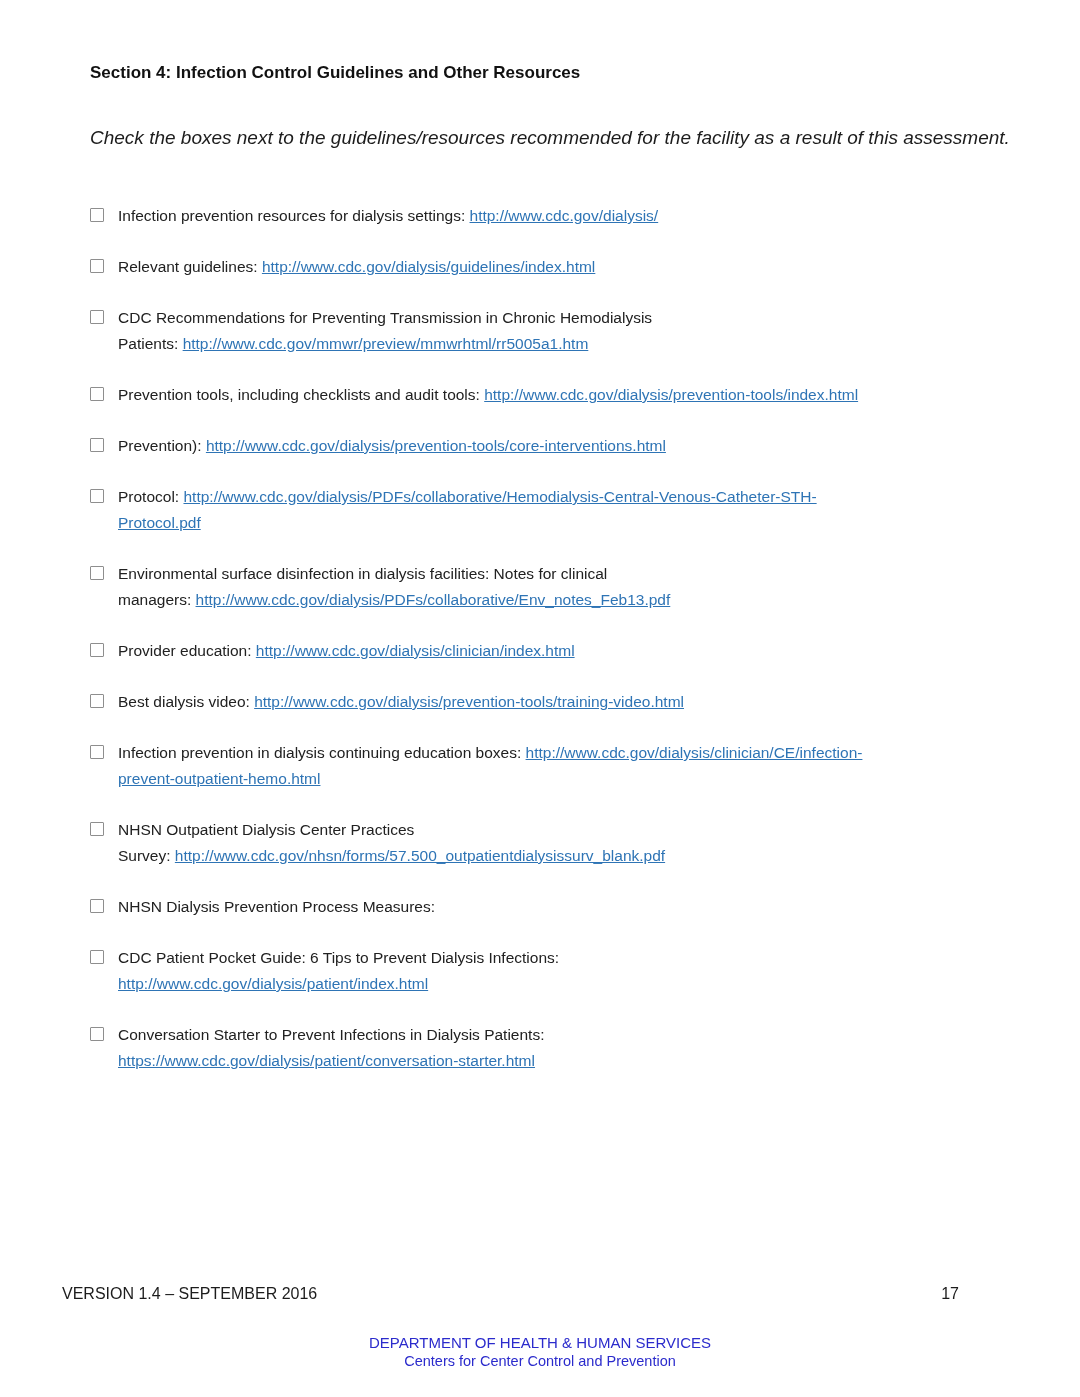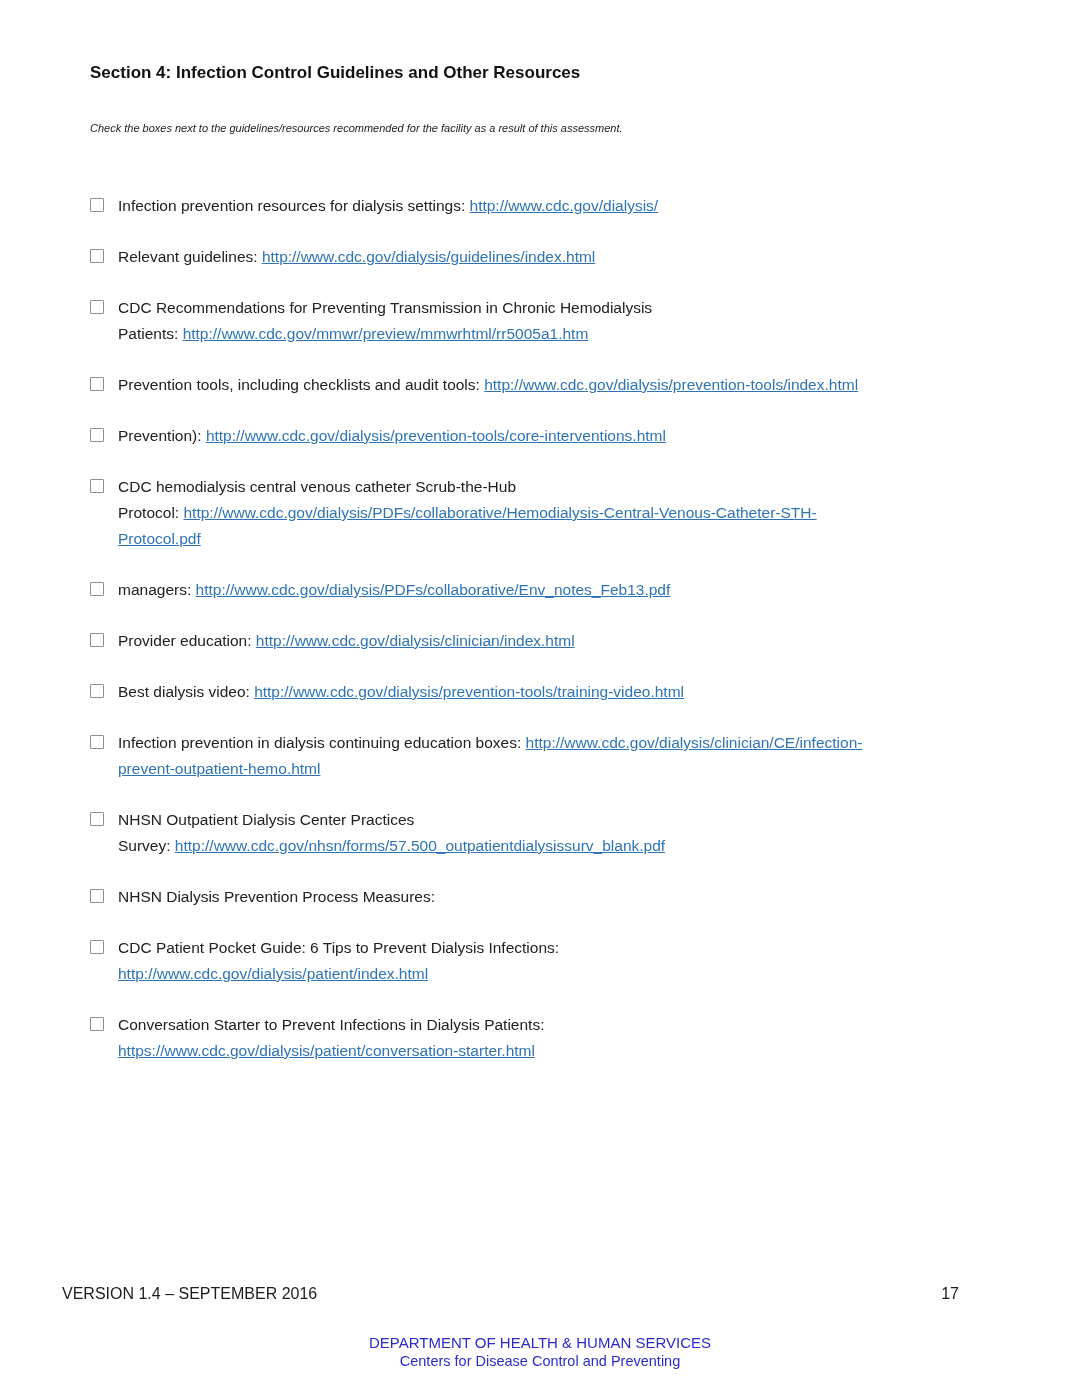--- a/index.html
+++ b/index.html
@@ -15,21 +15,21 @@
     font-family:"Liberation Sans",sans-serif;
     color:var(--text-color);
   }
   .content{
     position:absolute;left:90px;right:60px;top:62px;
   }
   .doc-title{
     font-size:17px;font-weight:700;color:#111;line-height:22px;
   }
   .instruction{
-    font-style:italic;font-size:11px;line-height:22px;margin-top:33px;color:#1c1c1c;
+    font-style:italic;font-size:19px;line-height:22px;margin-top:43px;color:#1c1c1c;
   }
   .checklist{margin-top:54px;}
   .check-item{
     display:flex;align-items:flex-start;margin-bottom:25px;
   }
   .checkbox{
     flex:0 0 auto;width:14px;height:14px;margin-top:5px;margin-right:14px;
     border:1.5px solid var(--checkbox-border);background:#fff;border-radius:1px;
     cursor:pointer;
   }
@@ -92,29 +92,29 @@
   <div class="check-item">
     <div class="checkbox"></div>
     <div class="item-text">
           <div class="line"><span>Prevention): </span><a class="link">http://www.cdc.gov/dialysis/prevention-tools/core-interventions.html</a></div>
         </div>
   </div>
 
   <div class="check-item">
     <div class="checkbox"></div>
     <div class="item-text">
-          <div class="line"><span>CDC hemodialysis central venous catheter Scrub-the-Hub</span></div>
           <div class="line"><span>Protocol: </span><a class="link">http://www.cdc.gov/dialysis/PDFs/collaborative/Hemodialysis-Central-Venous-Catheter-STH-</a></div>
           <div class="line"><a class="link">Protocol.pdf</a></div>
         </div>
   </div>
 
   <div class="check-item">
     <div class="checkbox"></div>
     <div class="item-text">
+          <div class="line"><span>Environmental surface disinfection in dialysis facilities: Notes for clinical</span></div>
           <div class="line"><span>managers: </span><a class="link">http://www.cdc.gov/dialysis/PDFs/collaborative/Env_notes_Feb13.pdf</a></div>
         </div>
   </div>
 
   <div class="check-item">
     <div class="checkbox"></div>
     <div class="item-text">
           <div class="line"><span>Provider education: </span><a class="link">http://www.cdc.gov/dialysis/clinician/index.html</a></div>
         </div>
   </div>
@@ -167,14 +167,14 @@
 </div>
 </div>
 
 <div class="footer-row">
   <span class="footer-version">VERSION 1.4 – SEPTEMBER 2016</span>
   <span class="footer-page-number">17</span>
 </div>
 
 <div class="footer-org">
   <div class="dept">DEPARTMENT OF HEALTH &amp; HUMAN SERVICES</div>
-  <div class="agency">Centers for Disease Control and Preventing</div>
+  <div class="agency">Centers for Center Control and Prevention</div>
 </div>
 
 </body></html>

